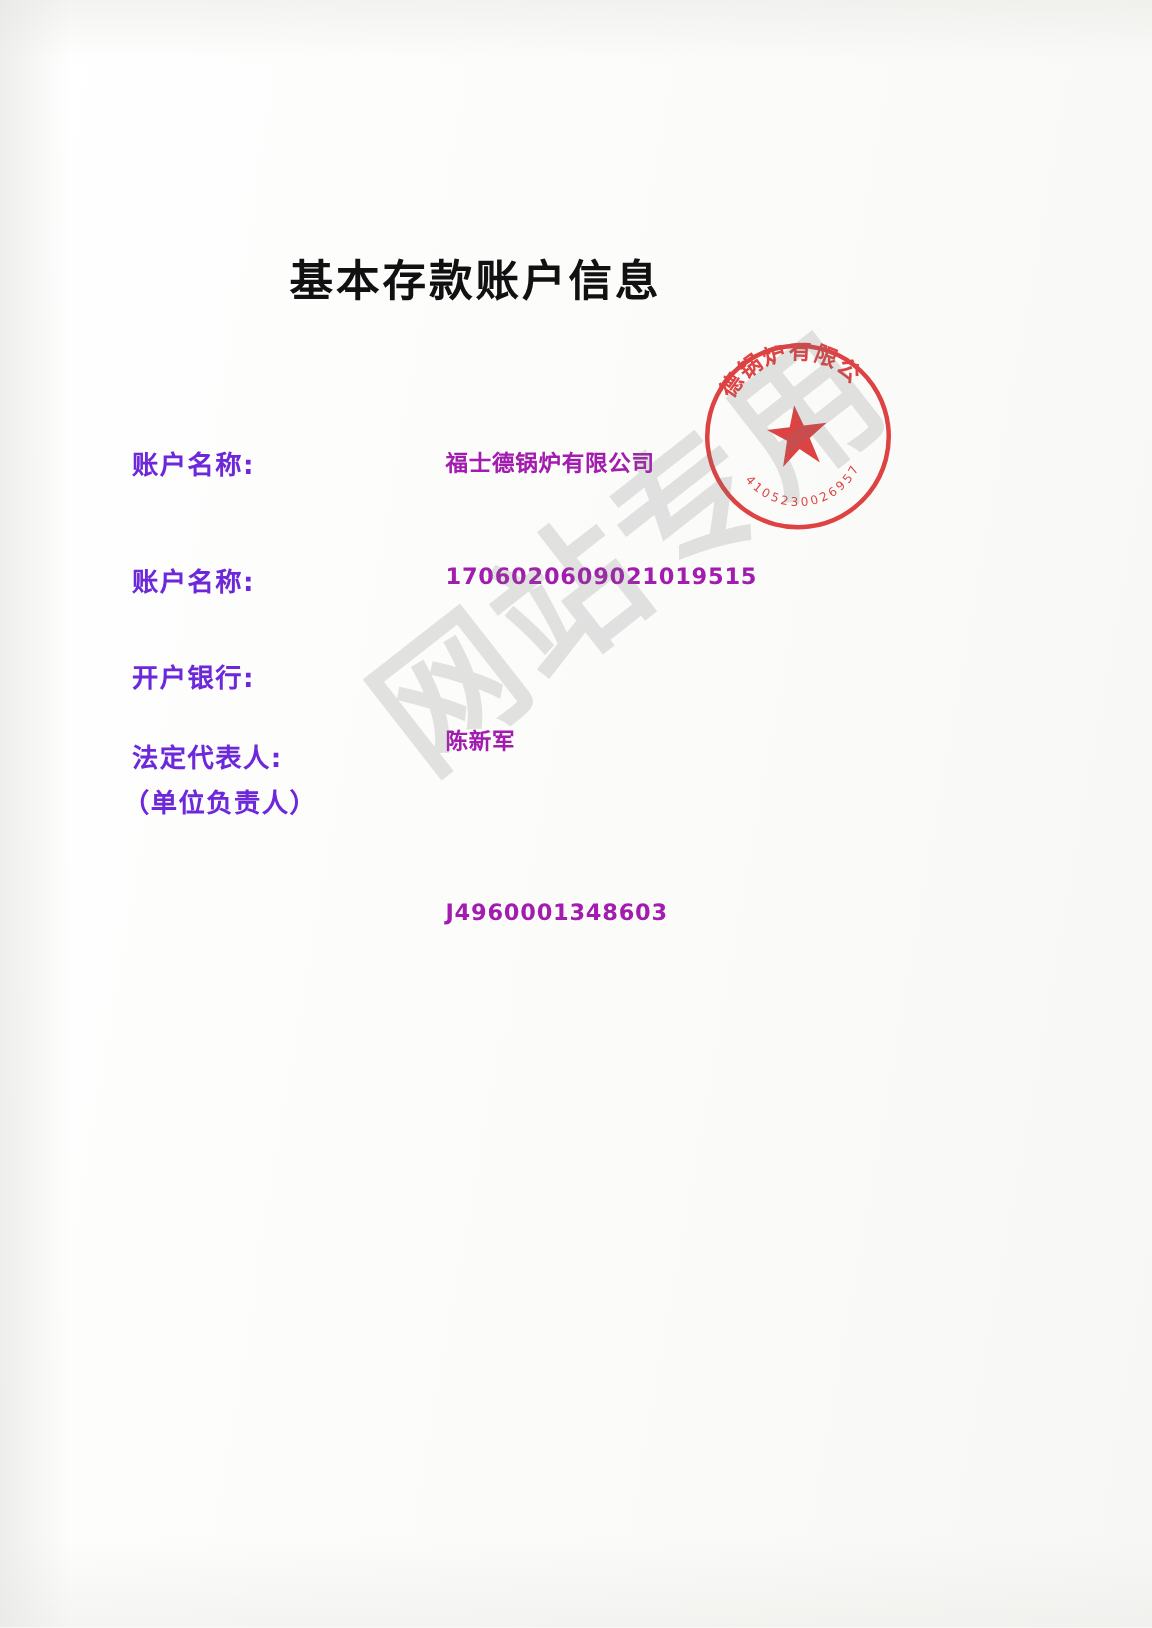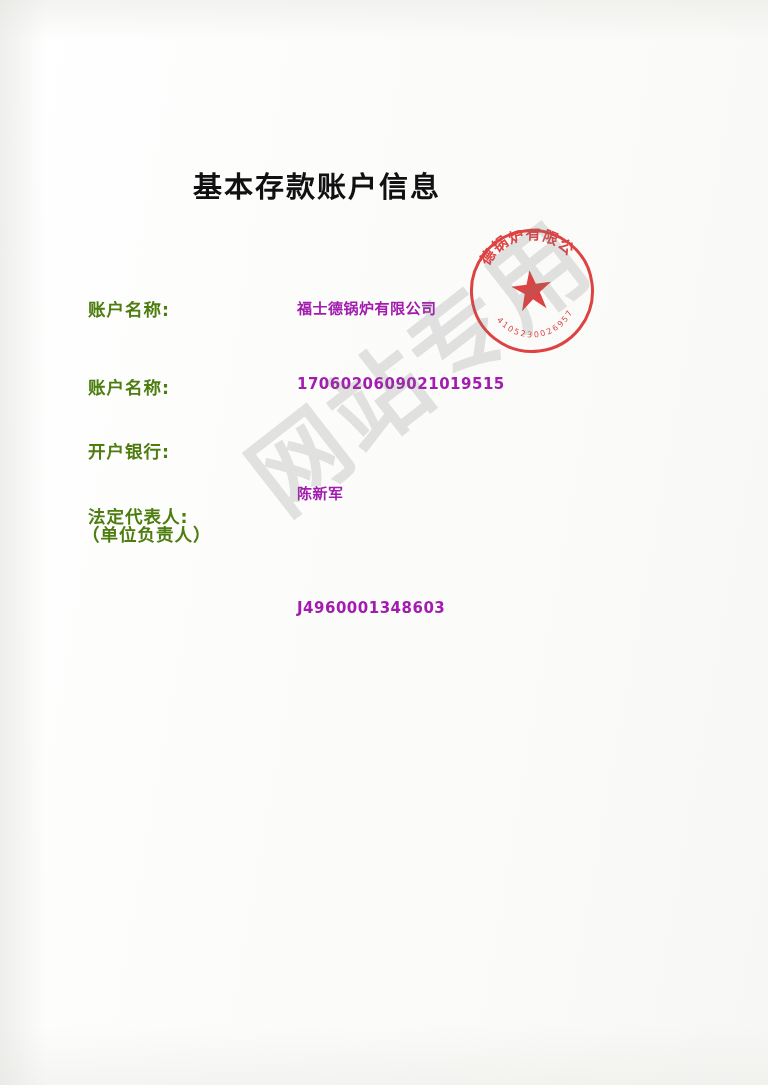--- a/index.html
+++ b/index.html
@@ -59,21 +59,21 @@
   }
 
   .field {
     position: absolute;
     display: flex;
     align-items: flex-start;
   }
   .field-label {
     font-size: 17.5px;
     font-weight: 700;
-    color: #4d7c0f;
+    color: #6d28d9;
     letter-spacing: 1px;
     white-space: nowrap;
     font-family: "DejaVu Sans", "Liberation Sans", sans-serif;
   }
   .field-value {
     font-size: 15px;
     font-weight: 700;
     color: #a21caf;
     letter-spacing: 0.5px;
     white-space: nowrap;
@@ -84,21 +84,21 @@
     left: 297px;
   }
 
   
   #f-name      { left: 88px; top: 296px; }
   #v-name      { top: 297px; }
   #f-number    { left: 88px; top: 374px; }
   #v-number    { top: 375px; font-size: 17.5px; letter-spacing: 0.2px;}
   #f-bank      { left: 88px; top: 438px; }
   #v-bank      { top: 439px; }
-  #f-legal1    { left: 88px; top: 503px; }
+  #f-legal1    { left: 88px; top: 491px; }
   #f-legal2    { left: 82px; top: 521px; }
   #v-legal     { top: 482px; }
   #f-acctno    { left: 88px; top: 598px; }
   #v-acctno    { top: 599px; }
 
   .date-line {
     position: absolute;
     top: 814px;
     left: 440px;
     font-size: 18px;

